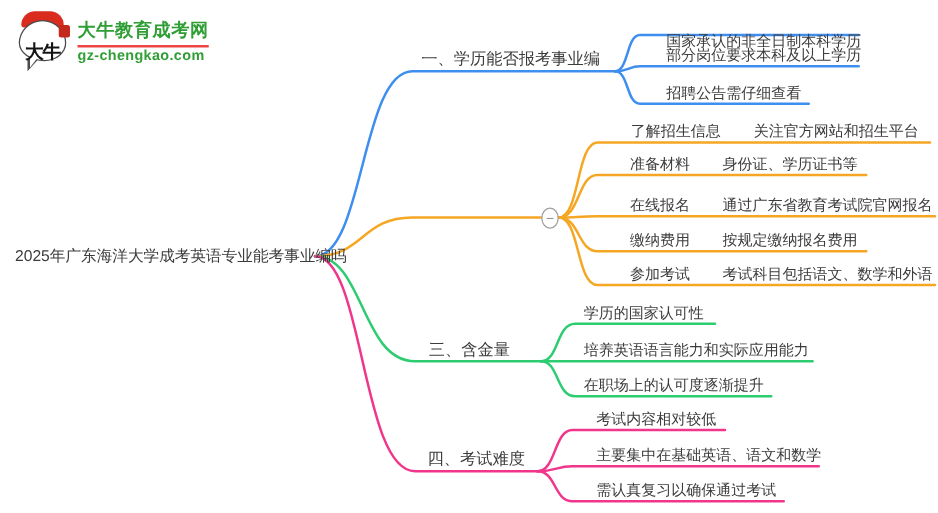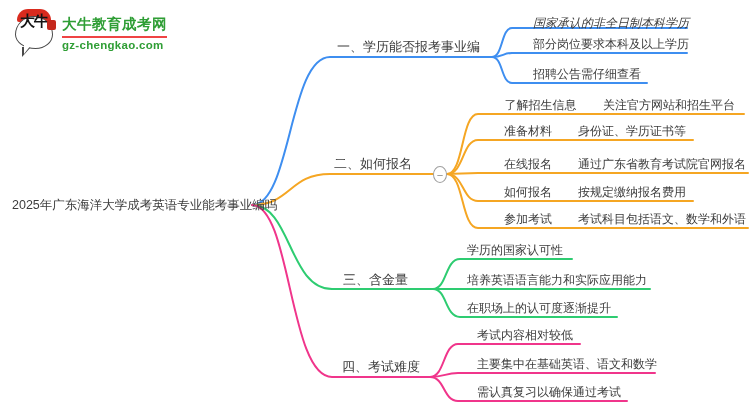--- a/index.html
+++ b/index.html
@@ -49,21 +49,21 @@
   }
   .logo-bubble {
     position:absolute; left:1px; top:8px;
     width:38px; height:33px;
     background:#fff;
     border:1.5px solid #4a4a4a;
     border-radius:50% 50% 46% 54% / 56% 56% 44% 44%;
     z-index:1;
   }
   .logo-daniu {
-    position:absolute; left:6px; top:4px;
+    position:absolute; left:6px; top:24px;
     z-index:2;
     font-family:"DejaVu Serif","Liberation Serif",serif;
     font-weight:bold; font-size:15px; color:#141414;
     letter-spacing:-1px;
   }
   .logo-seal {
     position:absolute; right:2px; top:12px;
     width:9px; height:10px;
     background:#c5281c; border-radius:2px; z-index:2;
   }
@@ -123,38 +123,37 @@
     </div>
     <div class="logo-text">
       <div class="logo-name">大牛教育成考网</div>
       <div class="logo-url">gz-chengkao.com</div>
     </div>
   </div>
 
   <div class="node central" style="left:12px; top:197px;">2025年广东海洋大学成考英语专业能考事业编吗</div>
 
   <div class="node branch-label" style="left:337px; top:39px;">一、学历能否报考事业编</div>
-  <div class="node child" style="left:533px; top:15px;font-style:italic;">国家承认的非全日制本科学历</div>
+  <div class="node child" style="left:533px; top:25px;">国家承认的非全日制本科学历</div>
   <div class="node child" style="left:533px; top:36px;">部分岗位要求本科及以上学历</div>
   <div class="node child" style="left:533px; top:66px;">招聘公告需仔细查看</div>
 
-  <div class="node branch-label" style="left:334px; top:156px;">二、如何报名</div>
   <div class="collapse-btn">−</div>
 
   <div class="node child" style="left:478px; top:97px;">
     <span class="col-label w125">了解招生信息</span><span>关注官方网站和招生平台</span>
   </div>
   <div class="node child" style="left:478px; top:123px;">
     <span class="col-label">准备材料</span><span>身份证、学历证书等</span>
   </div>
   <div class="node child" style="left:478px; top:156px;">
     <span class="col-label">在线报名</span><span>通过广东省教育考试院官网报名</span>
   </div>
   <div class="node child" style="left:478px; top:184px;">
-    <span class="col-label">如何报名</span><span>按规定缴纳报名费用</span>
+    <span class="col-label">缴纳费用</span><span>按规定缴纳报名费用</span>
   </div>
   <div class="node child" style="left:478px; top:211px;">
     <span class="col-label">参加考试</span><span>考试科目包括语文、数学和外语</span>
   </div>
 
   <div class="node branch-label" style="left:343px; top:272px;">三、含金量</div>
   <div class="node child" style="left:467px; top:242px;">学历的国家认可性</div>
   <div class="node child" style="left:467px; top:272px;">培养英语语言能力和实际应用能力</div>
   <div class="node child" style="left:467px; top:300px;">在职场上的认可度逐渐提升</div>
 

